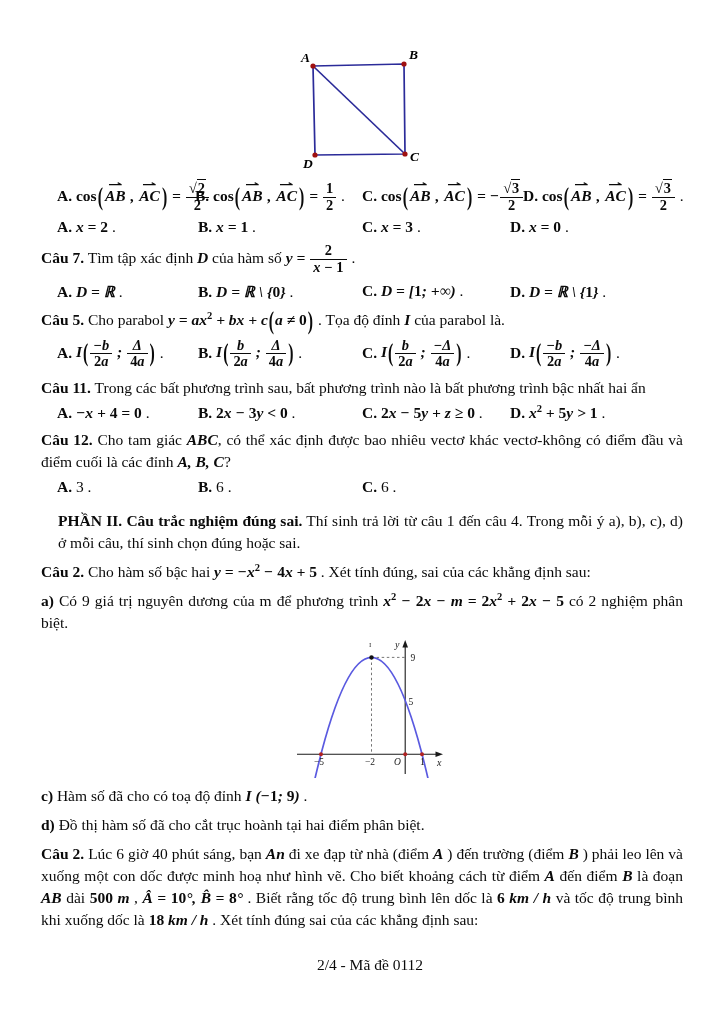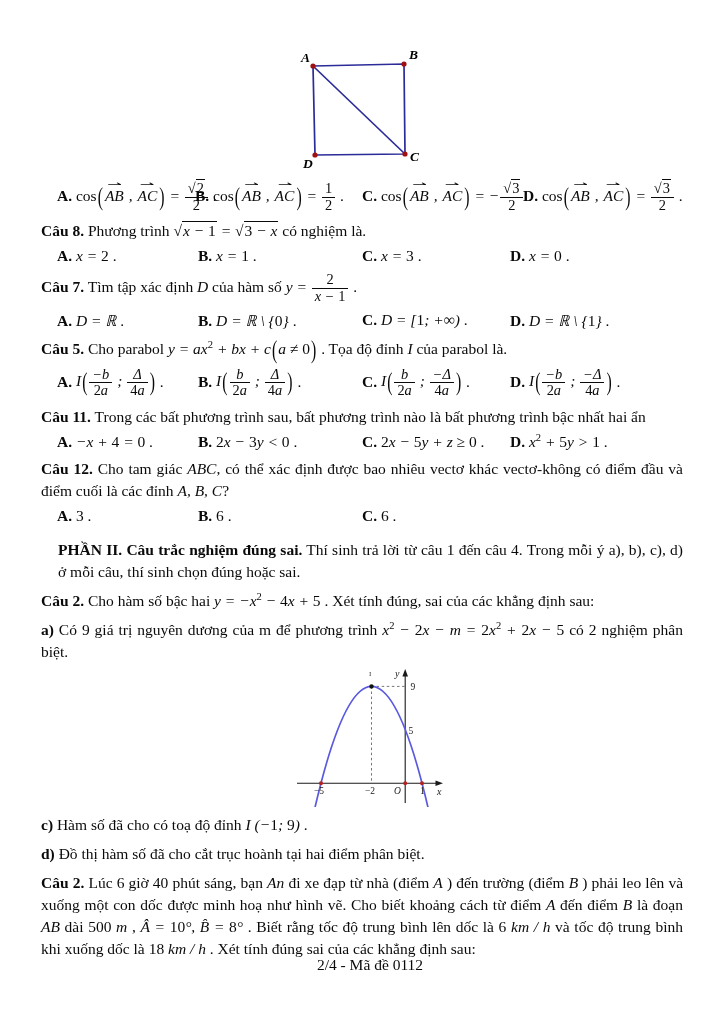--- a/index.html
+++ b/index.html
@@ -15,21 +15,21 @@
   .q{margin:7px 0 2px;line-height:1.42;text-align:justify;}
   .q b, .olb{font-weight:bold;}
   .item{margin:7px 0 4px;line-height:1.42;text-align:justify;}
   .part2{margin-top:14px;margin-left:17px;}
   
   .opts{display:grid;margin:5px 0 5px 16px;align-items:center;}
   .cols-a{grid-template-columns:138px 167px 161px auto;}
   .cols-b{grid-template-columns:141px 164px 148px auto;}
   .opt{white-space:nowrap;}
   
-  .m{font-style:italic;}
+  .m{font-style:italic;font-weight:bold;}
   .up{font-style:normal;}
   sup{font-style:normal;font-size:0.68em;line-height:0;}
   .fr{display:inline-flex;flex-direction:column;text-align:center;
       vertical-align:middle;line-height:1.08;font-size:0.93em;padding:0 1px;}
   .fr .nu{border-bottom:1px solid #0a0a0a;padding:0 3px;}
   .fr .de{padding:0 3px;}
   .sq{white-space:nowrap;}
   .sq .rd{border-top:1px solid #0a0a0a;padding:0 1px;}
   .vc{position:relative;display:inline-block;margin:0 1px;}
   .vc .va{position:absolute;left:0;right:0;top:-0.78em;text-align:center;
@@ -71,21 +71,20 @@
     <span class="opt"><b class="olb">C.</b> <span><span class="m"><span class="up">cos</span><span class="bp">(</span><span class="vc"><span class="va">⇀</span>AB</span> , <span class="vc"><span class="va">⇀</span>AC</span><span class="bp">)</span> = −<span class="fr">
               <span class="nu"><span class="sq">√<span class="rd"><span class="up">3</span></span></span></span>
               <span class="de"><span class="up">2</span></span>
             </span></span> .</span></span>
     <span class="opt"><b class="olb">D.</b> <span><span class="m"><span class="up">cos</span><span class="bp">(</span><span class="vc"><span class="va">⇀</span>AB</span> , <span class="vc"><span class="va">⇀</span>AC</span><span class="bp">)</span> = <span class="fr">
               <span class="nu"><span class="sq">√<span class="rd"><span class="up">3</span></span></span></span>
               <span class="de"><span class="up">2</span></span>
             </span></span> .</span></span>
   </div>
 
-  <p class="q"><b>Câu 8.</b> <span>Phương trình <span class="m"><span class="sq">√<span class="rd">x − <span class="up">1</span></span></span> = <span class="sq">√<span class="rd"><span class="up">3</span> − x</span></span></span> có nghiệm là.</span></p>
   <div class="opts cols-b">
     <span class="opt"><b class="olb">A.</b> <span><span class="m">x = <span class="up">2</span></span> .</span></span>
     <span class="opt"><b class="olb">B.</b> <span><span class="m">x = <span class="up">1</span></span> .</span></span>
     <span class="opt"><b class="olb">C.</b> <span><span class="m">x = <span class="up">3</span></span> .</span></span>
     <span class="opt"><b class="olb">D.</b> <span><span class="m">x = <span class="up">0</span></span> .</span></span>
   </div>
 
   <p class="q"><b>Câu 7.</b> <span>Tìm tập xác định <span class="m">D</span> của hàm số <span class="m">y = <span class="fr">
             <span class="nu"><span class="up">2</span></span>
             <span class="de">x − <span class="up">1</span></span>

